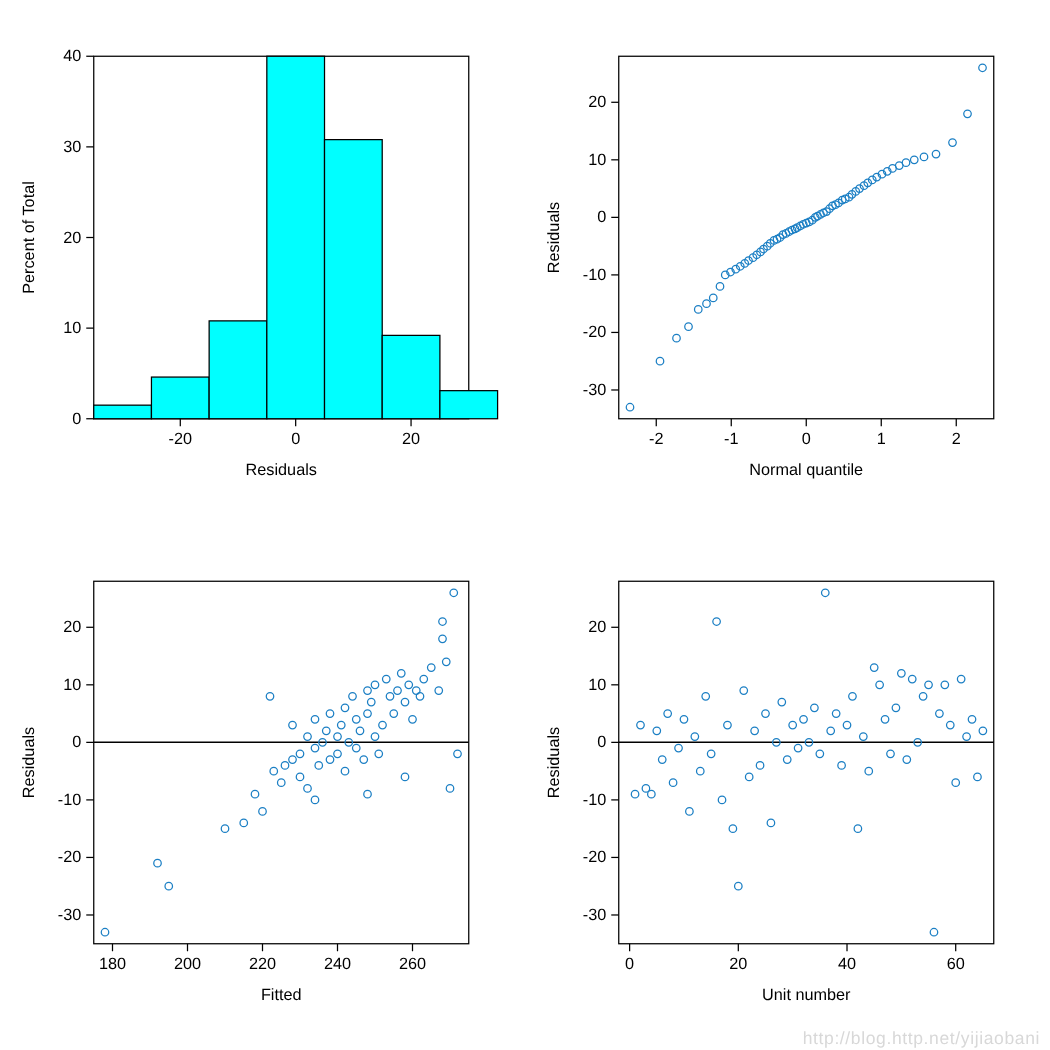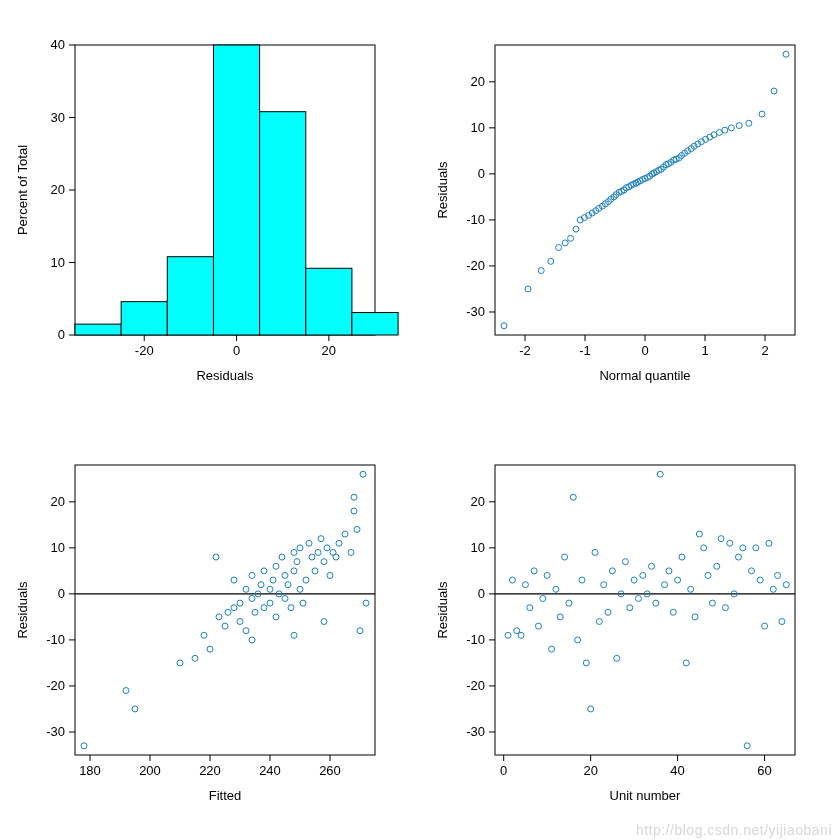--- a/index.html
+++ b/index.html
@@ -368,13 +368,13 @@
         <line x1="69" x2="75" y1="127.85714285714286" y2="127.85714285714286" class="tick"></line>
         <text x="65" y="131.85714285714286" text-anchor="end" class="tick-label">10</text>
         <line x1="69" x2="75" y1="81.82539682539684" y2="81.82539682539684" class="tick"></line>
         <text x="65" y="85.82539682539684" text-anchor="end" class="tick-label">20</text>
         <text x="225" y="380" text-anchor="middle" class="axis-title">Unit number</text>
         <text x="0" y="0" text-anchor="middle" class="axis-title" transform="translate(27,190) rotate(-90)">Residuals</text>
       </svg>
   </div>
 </div>
 
-<div class="watermark">http://blog.csdn.net/yijiaobani</div>
+<div class="watermark">http://blog.http.net/yijiaobani</div>
 
 </body></html>

